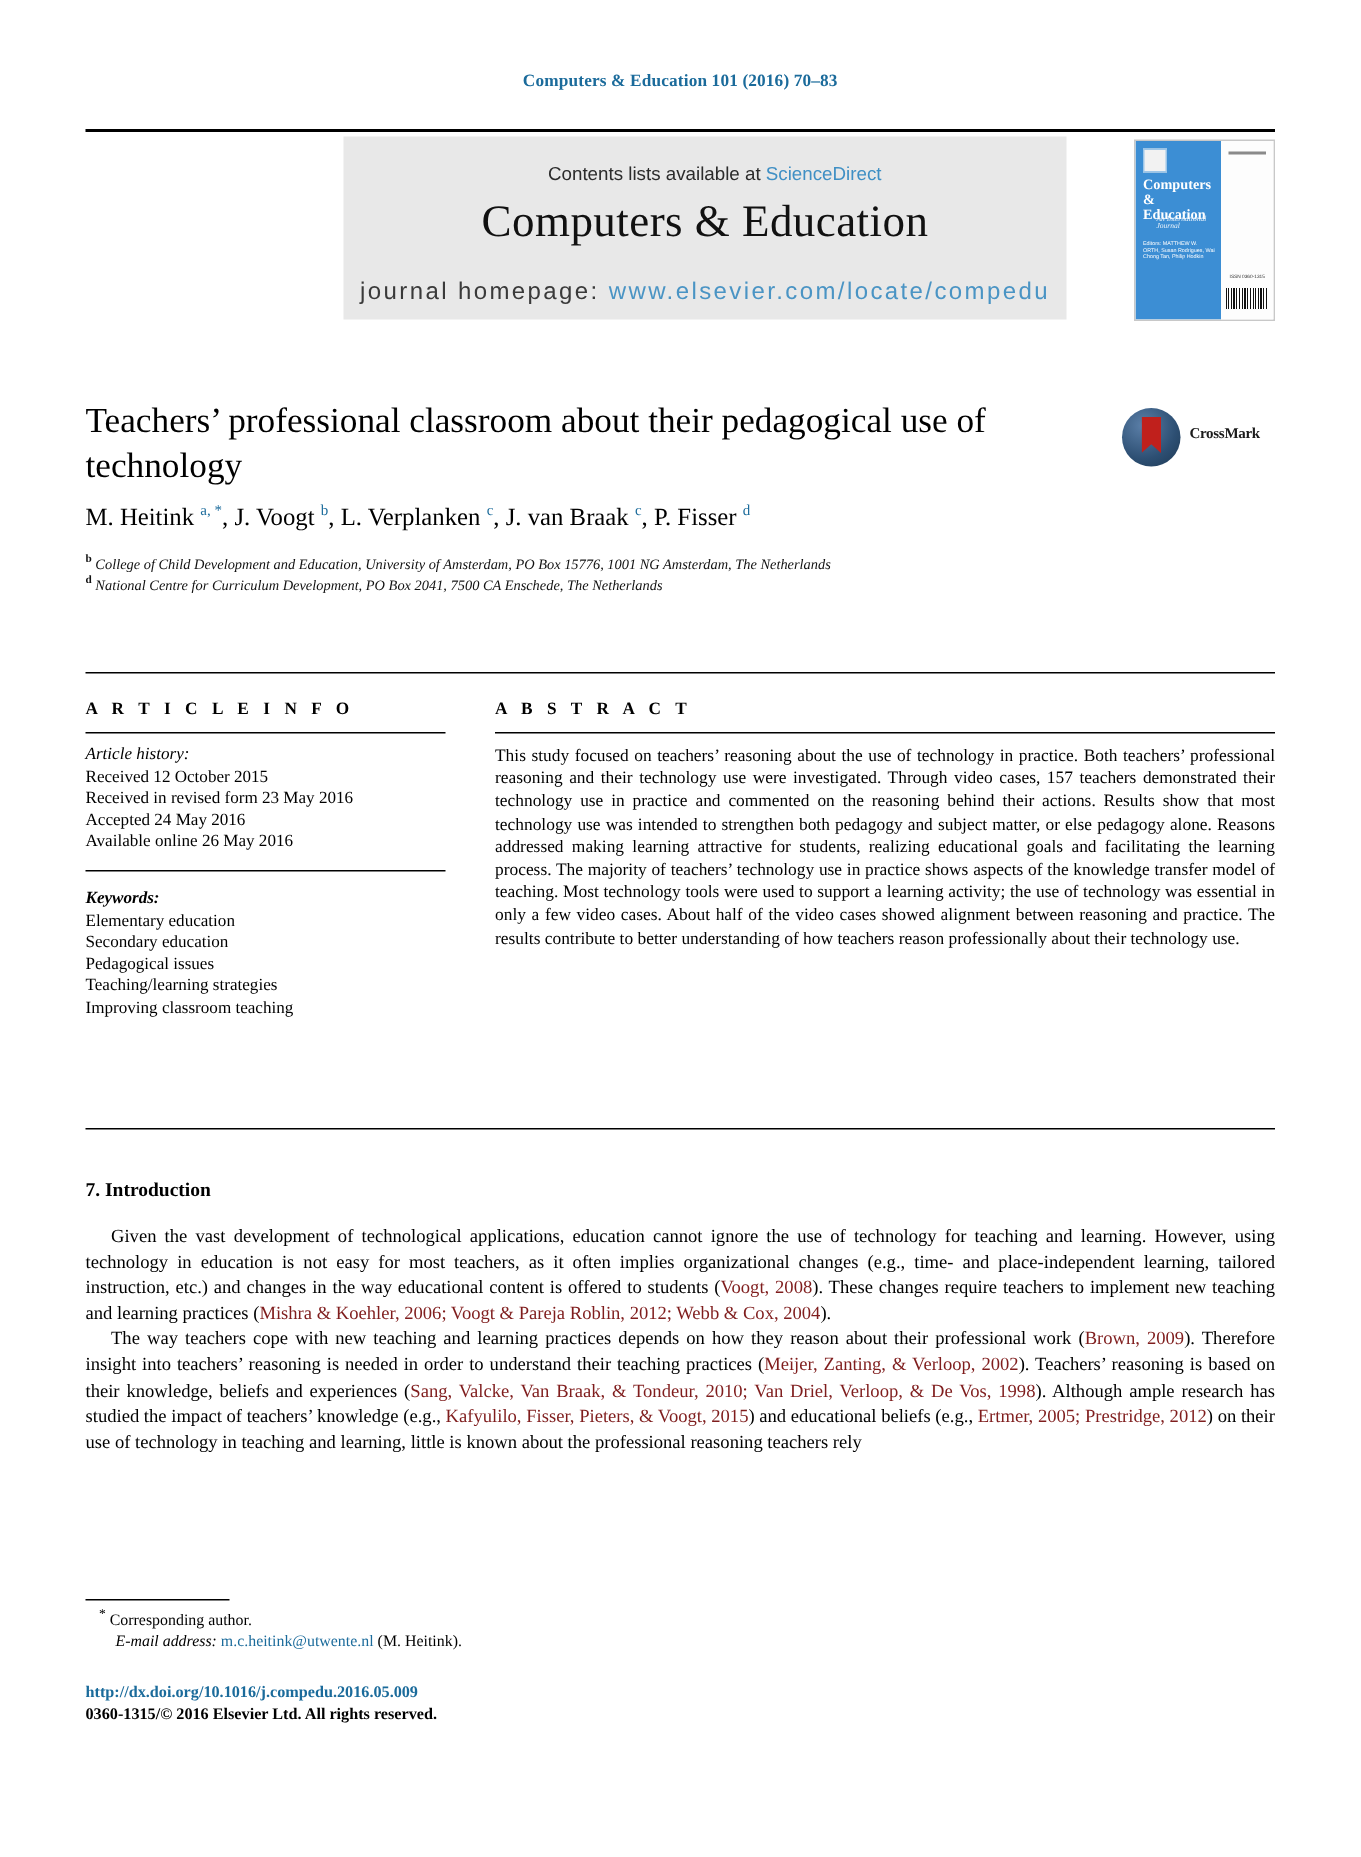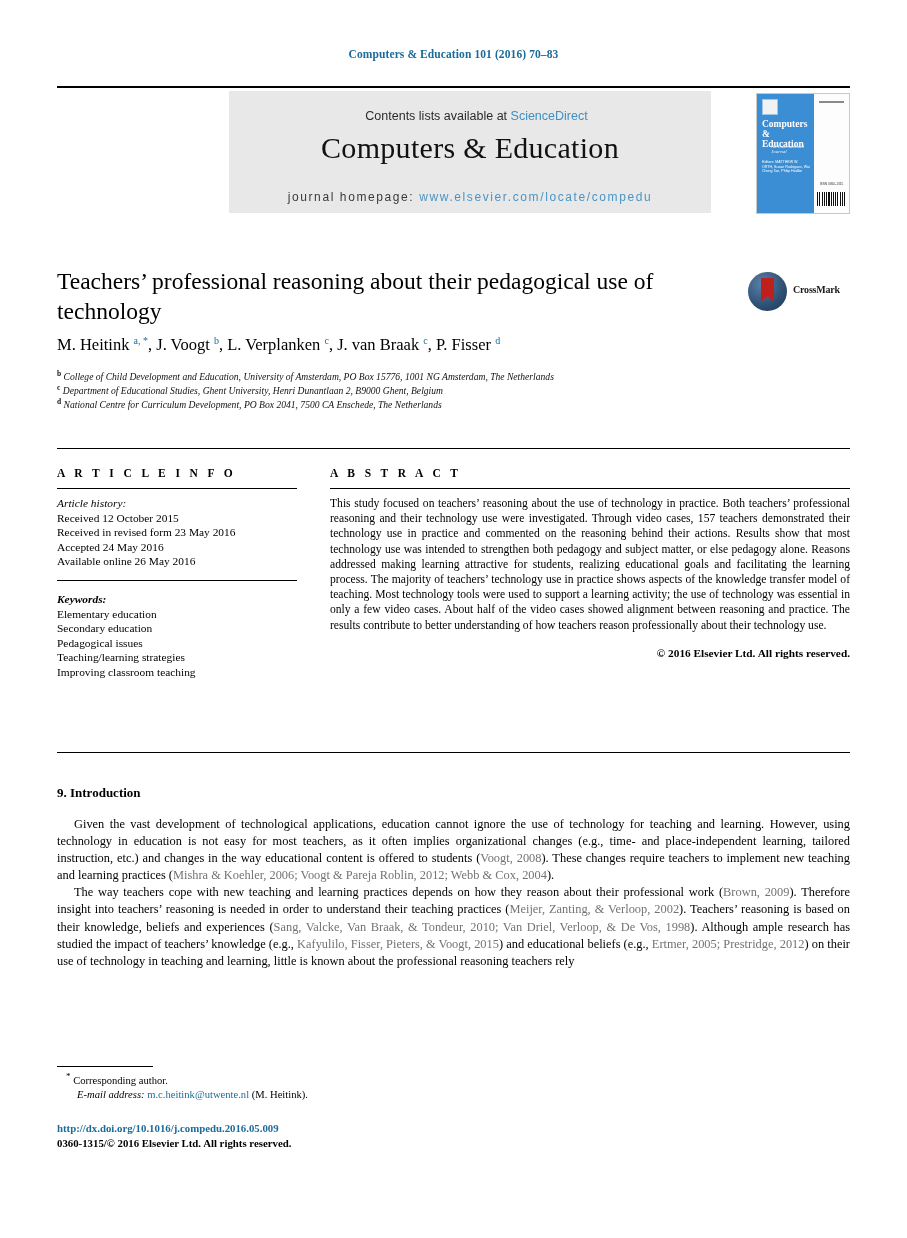--- a/index.html
+++ b/index.html
@@ -88,21 +88,21 @@
     color: #111;
     letter-spacing: 0.3px;
   }
   .homepage-line {
     position: absolute;
     bottom: 9px;
     left: 0;
     width: 482px;
     text-align: center;
     font-family: "Liberation Sans", sans-serif;
-    font-size: 12px;
+    font-size: 16px;
     color: #3a3a3a;
     letter-spacing: 1.6px;
   }
   .homepage-line .url {
     color: #4a94c4;
   }
   .cover-thumb {
     position: absolute;
     right: 0;
     top: 2px;
@@ -363,21 +363,21 @@
     font-size: 12.4px;
     line-height: 17.1px;
     text-align: justify;
     color: #000;
   }
   .body-text p {
     margin: 0;
     text-indent: 17px;
   }
   .cite {
-    color: #737373;
+    color: #7f1d1d;
   }
 
   
   .fn-rule {
     position: absolute;
     left: 57px;
     top: 1066px;
     width: 96px;
     height: 0;
     border-top: 0.9px solid #000;
@@ -454,34 +454,33 @@
         <div class="cover-sub">An International Journal</div>
         <div class="cover-eds">Editors: MATTHEW W. ORTH, Susan Rodrigues, Wai Chong Tan, Philip Hodkin</div>
         <div class="cover-topline"></div>
         <div class="cover-issn">ISSN 0360-1315</div>
         <div class="cover-barcode"></div>
       </div>
 
     </div>
   </div>
 
-  <div class="paper-title">Teachers’ professional reasoning about their pedagogical use of technology</div>
+  <div class="paper-title">Teachers’ professional classroom about their pedagogical use of technology</div>
 
   <div class="crossmark">
     <div class="crossmark-circle">
       <div class="crossmark-ribbon"></div>
     </div>
     <div class="crossmark-label">CrossMark</div>
   </div>
 
   <div class="authors"><span>M. Heitink </span><sup>a, *</sup>, <span>J. Voogt </span><sup>b</sup>, <span>L. Verplanken </span><sup>c</sup>, <span>J. van Braak </span><sup>c</sup>, <span>P. Fisser </span><sup>d</sup></div>
 
   <div class="affils">
       <div><sup>b</sup><span> College of Child Development and Education, University of Amsterdam, PO Box 15776, 1001 NG Amsterdam, The Netherlands</span></div>
-      <div><sup>c</sup><span> Department of Educational Studies, Ghent University, Henri Dunantlaan 2, B9000 Ghent, Belgium</span></div>
       <div><sup>d</sup><span> National Centre for Curriculum Development, PO Box 2041, 7500 CA Enschede, The Netherlands</span></div>
     </div>
 
   <div class="rule-full-top"></div>
 
   <div class="col-info">
     <div class="sec-head">A R T I C L E   I N F O</div>
     <div class="sec-rule"></div>
     <div class="hist-block">
       <div class="hist-label">Article history:</div>
@@ -502,26 +501,25 @@
           <div>Teaching/learning strategies</div>
           <div>Improving classroom teaching</div>
         </div>
     </div>
   </div>
 
   <div class="col-abs">
     <div class="sec-head">A B S T R A C T</div>
     <div class="sec-rule"></div>
     <div class="abstract-body">This study focused on teachers’ reasoning about the use of technology in practice. Both teachers’ professional reasoning and their technology use were investigated. Through video cases, 157 teachers demonstrated their technology use in practice and commented on the reasoning behind their actions. Results show that most technology use was intended to strengthen both pedagogy and subject matter, or else pedagogy alone. Reasons addressed making learning attractive for students, realizing educational goals and facilitating the learning process. The majority of teachers’ technology use in practice shows aspects of the knowledge transfer model of teaching. Most technology tools were used to support a learning activity; the use of technology was essential in only a few video cases. About half of the video cases showed alignment between reasoning and practice. The results contribute to better understanding of how teachers reason professionally about their technology use.</div>
-    <div class="abstract-copy">© 2016 Elsevier Ltd. All rights reserved.</div>
   </div>
 
   <div class="rule-full-bottom"></div>
 
-  <div class="body-sec-title">9. Introduction</div>
+  <div class="body-sec-title">7. Introduction</div>
   <div class="body-text">
     <p id="para-1"><span>Given the vast development of technological applications, education cannot ignore the use of technology for teaching and learning. However, using technology in education is not easy for most teachers, as it often implies organizational changes (e.g., time- and place-independent learning, tailored instruction, etc.) and changes in the way educational content is offered to students (</span><span class="cite">Voogt, 2008</span><span>). These changes require teachers to implement new teaching and learning practices (</span><span class="cite">Mishra &amp; Koehler, 2006; Voogt &amp; Pareja Roblin, 2012; Webb &amp; Cox, 2004</span><span>).</span></p>
     <p id="para-2"><span>The way teachers cope with new teaching and learning practices depends on how they reason about their professional work (</span><span class="cite">Brown, 2009</span><span>). Therefore insight into teachers’ reasoning is needed in order to understand their teaching practices (</span><span class="cite">Meijer, Zanting, &amp; Verloop, 2002</span><span>). Teachers’ reasoning is based on their knowledge, beliefs and experiences (</span><span class="cite">Sang, Valcke, Van Braak, &amp; Tondeur, 2010; Van Driel, Verloop, &amp; De Vos, 1998</span><span>). Although ample research has studied the impact of teachers’ knowledge (e.g., </span><span class="cite">Kafyulilo, Fisser, Pieters, &amp; Voogt, 2015</span><span>) and educational beliefs (e.g., </span><span class="cite">Ertmer, 2005; Prestridge, 2012</span><span>) on their use of technology in teaching and learning, little is known about the professional reasoning teachers rely</span></p>
   </div>
 
   <div class="fn-rule"></div>
   <div class="footnote">
     <div>
       <span class="star">*</span>
       <span>Corresponding author.</span>

